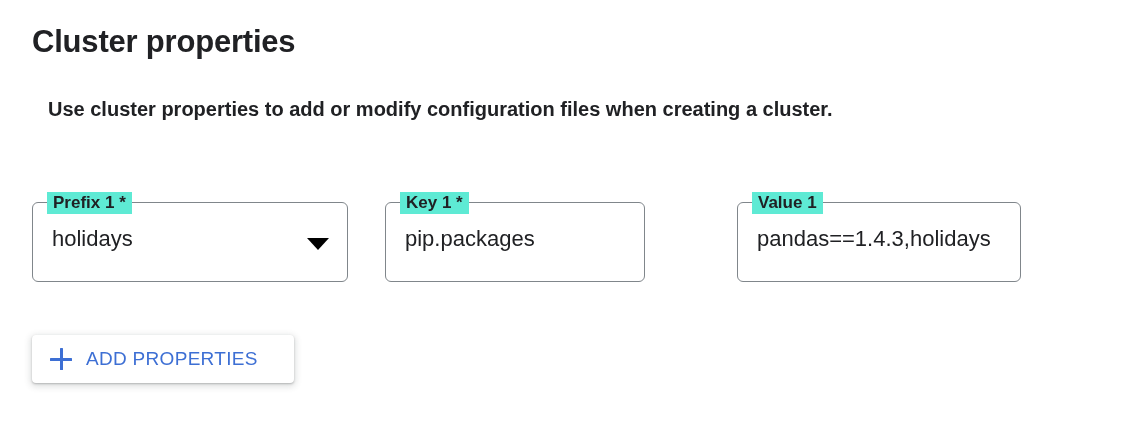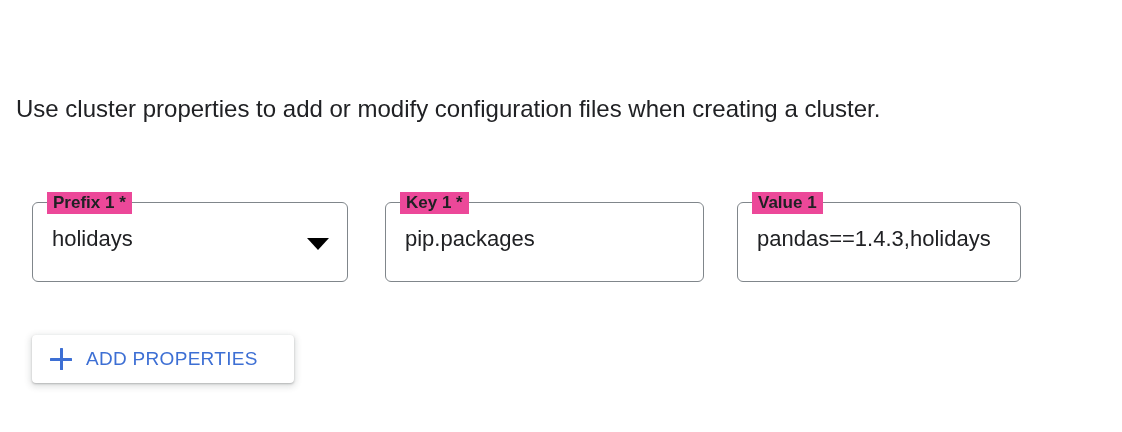--- a/index.html
+++ b/index.html
@@ -31,24 +31,24 @@
     font-size: 31px;
     font-weight: 700;
     letter-spacing: -0.2px;
     line-height: 40px;
     color: #202124;
     white-space: nowrap;
   }
 
   .page-subtitle {
     position: absolute;
-    left: 16px;
+    left: 48px;
     top: 96px;
-    font-size: 24px;
-    font-weight: 400;
+    font-size: 20px;
+    font-weight: 700;
     line-height: 26px;
     color: #202124;
     white-space: nowrap;
   }
 
   
   .form-row {
     position: absolute;
     left: 0;
     top: 0;
@@ -65,21 +65,21 @@
 
   
   .field .notch {
     position: absolute;
     top: -11px;
     left: 14px;
     height: 22px;
     display: flex;
     align-items: center;
     padding: 0 6px;
-    background: #ec4899;
+    background: #5eead4;
   }
 
   .field .field-label {
     font-size: 17px;
     font-weight: 700;
     line-height: 22px;
     color: #202124;
     white-space: nowrap;
   }
 
@@ -107,21 +107,21 @@
     margin-top: -4px;
     width: 0;
     height: 0;
     border-left: 11px solid transparent;
     border-right: 11px solid transparent;
     border-top: 12px solid #000000;
   }
 
   
   #field-prefix { left: 32px;  top: 202px; width: 316px; }
-  #field-key    { left: 385px; top: 202px; width: 319px; }
+  #field-key    { left: 385px; top: 202px; width: 260px; }
   #field-value  { left: 737px; top: 202px; width: 284px; }
 
   
   .add-button {
     position: absolute;
     left: 32px;
     top: 335px;
     height: 48px;
     box-sizing: border-box;
     display: inline-flex;
@@ -166,20 +166,21 @@
     line-height: 22px;
     color: #3d6fd4;
     white-space: nowrap;
   }
 </style>
 </head>
 <body>
 
 <div class="page">
 
+  <div class="page-title">Cluster properties</div>
 
   <div class="page-subtitle">Use cluster properties to add or modify configuration files when creating a cluster.</div>
 
   <div class="form-row">
 
     <div class="field select" id="field-prefix">
       <div class="notch">
         <span class="field-label">Prefix 1 *</span>
       </div>
       <div class="field-value">holidays</div>

